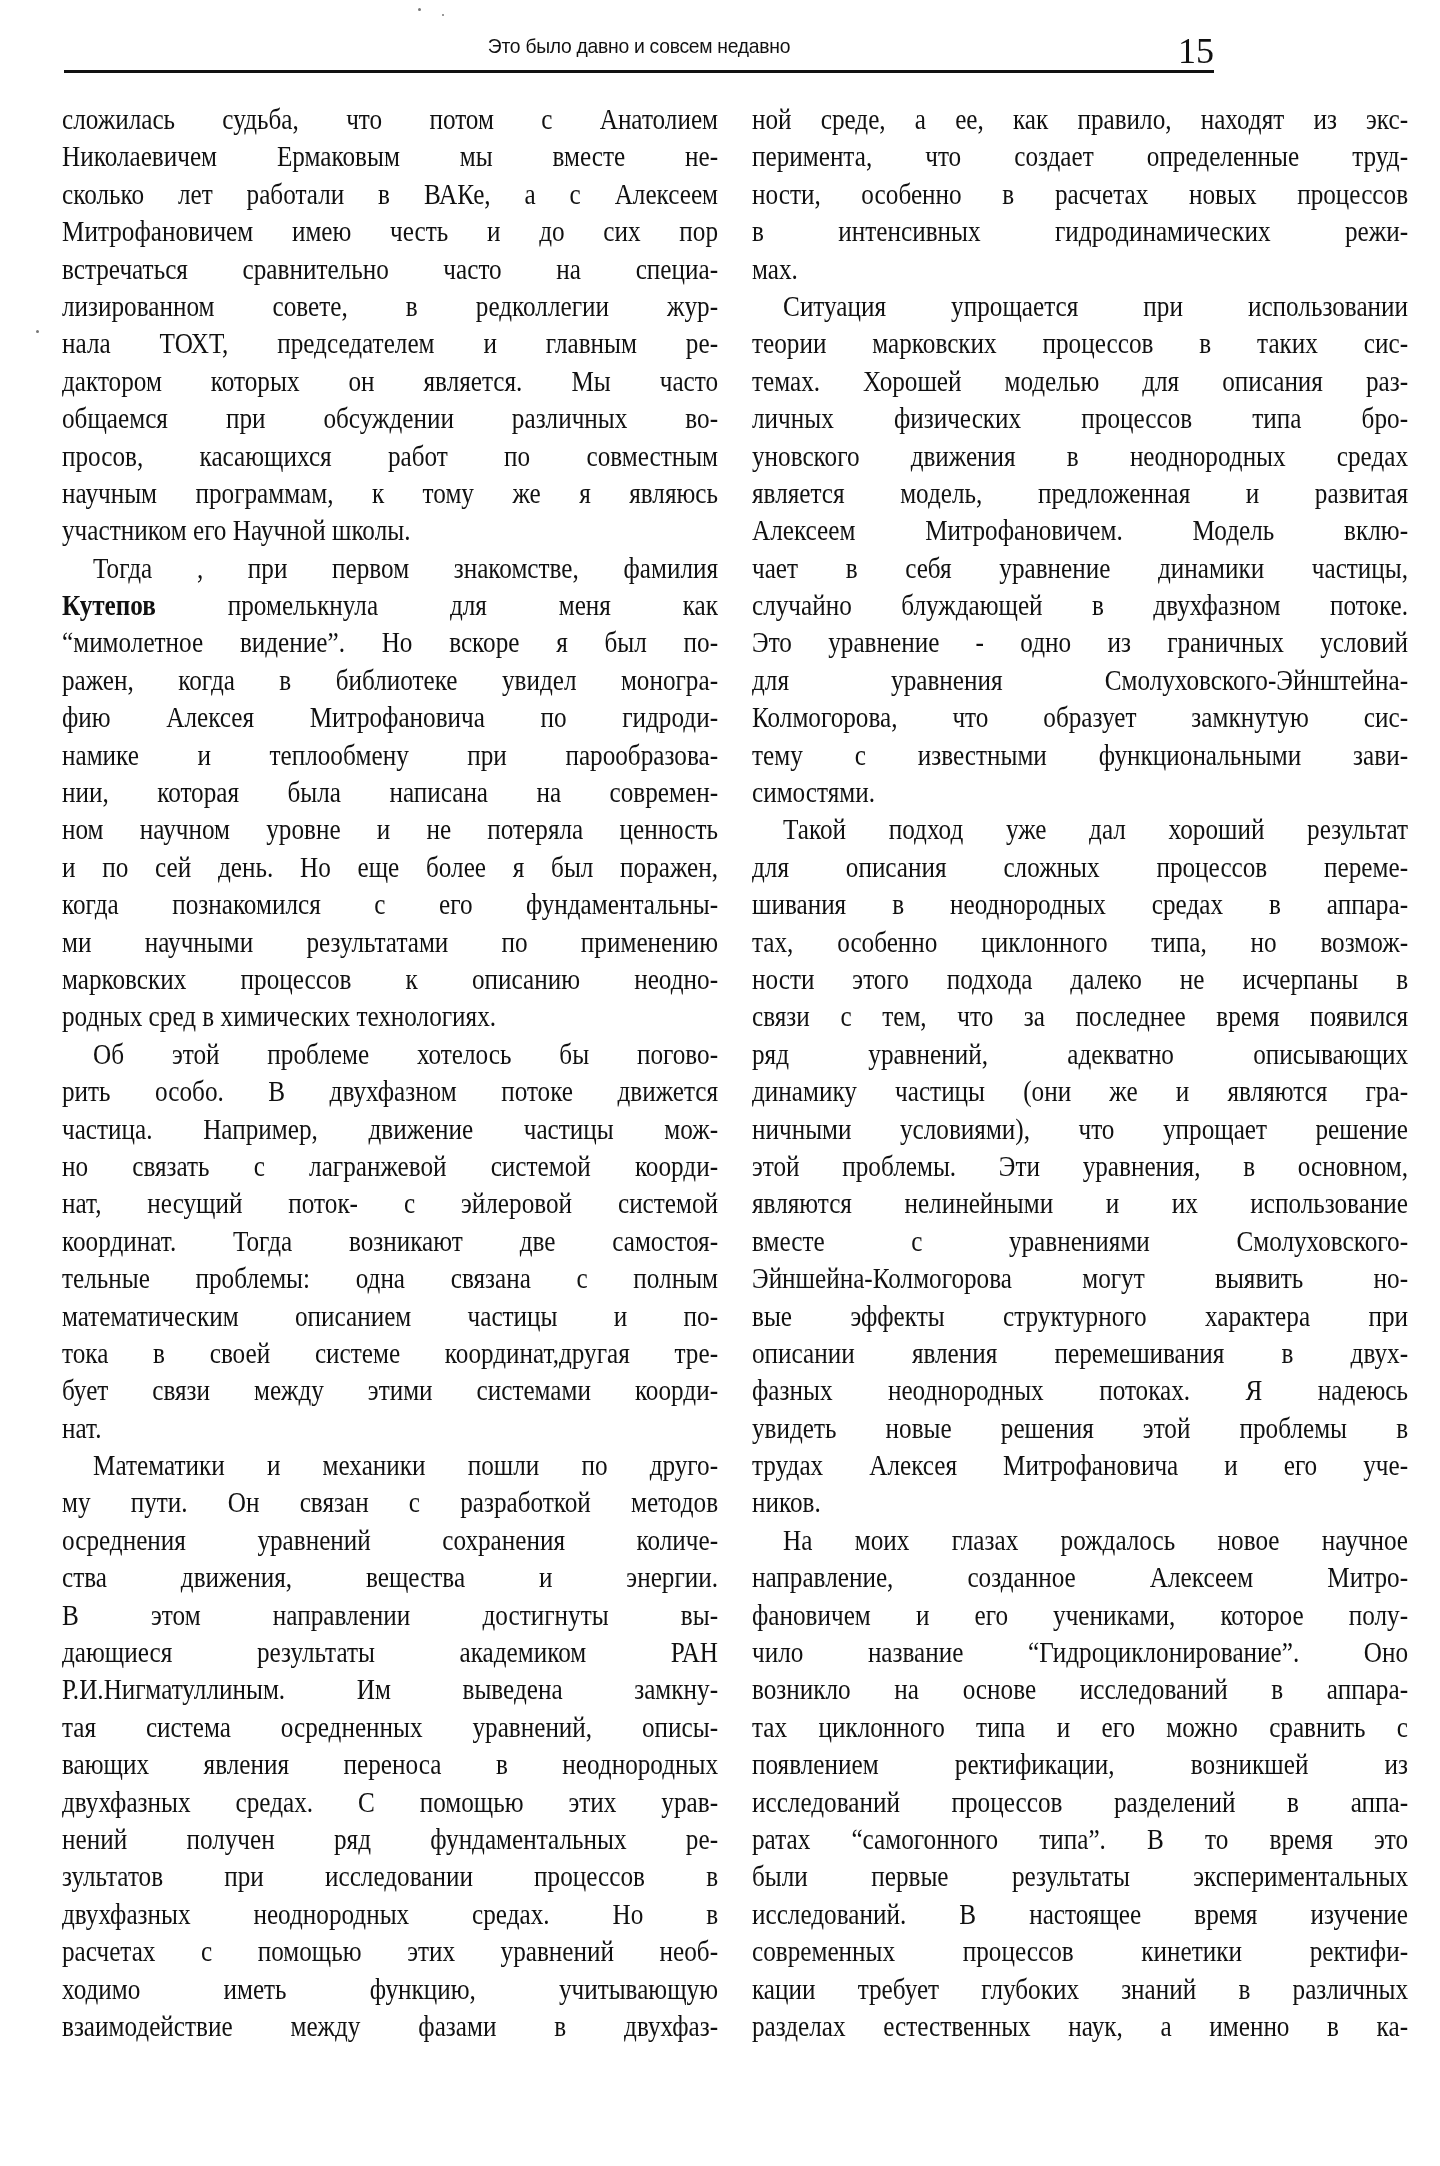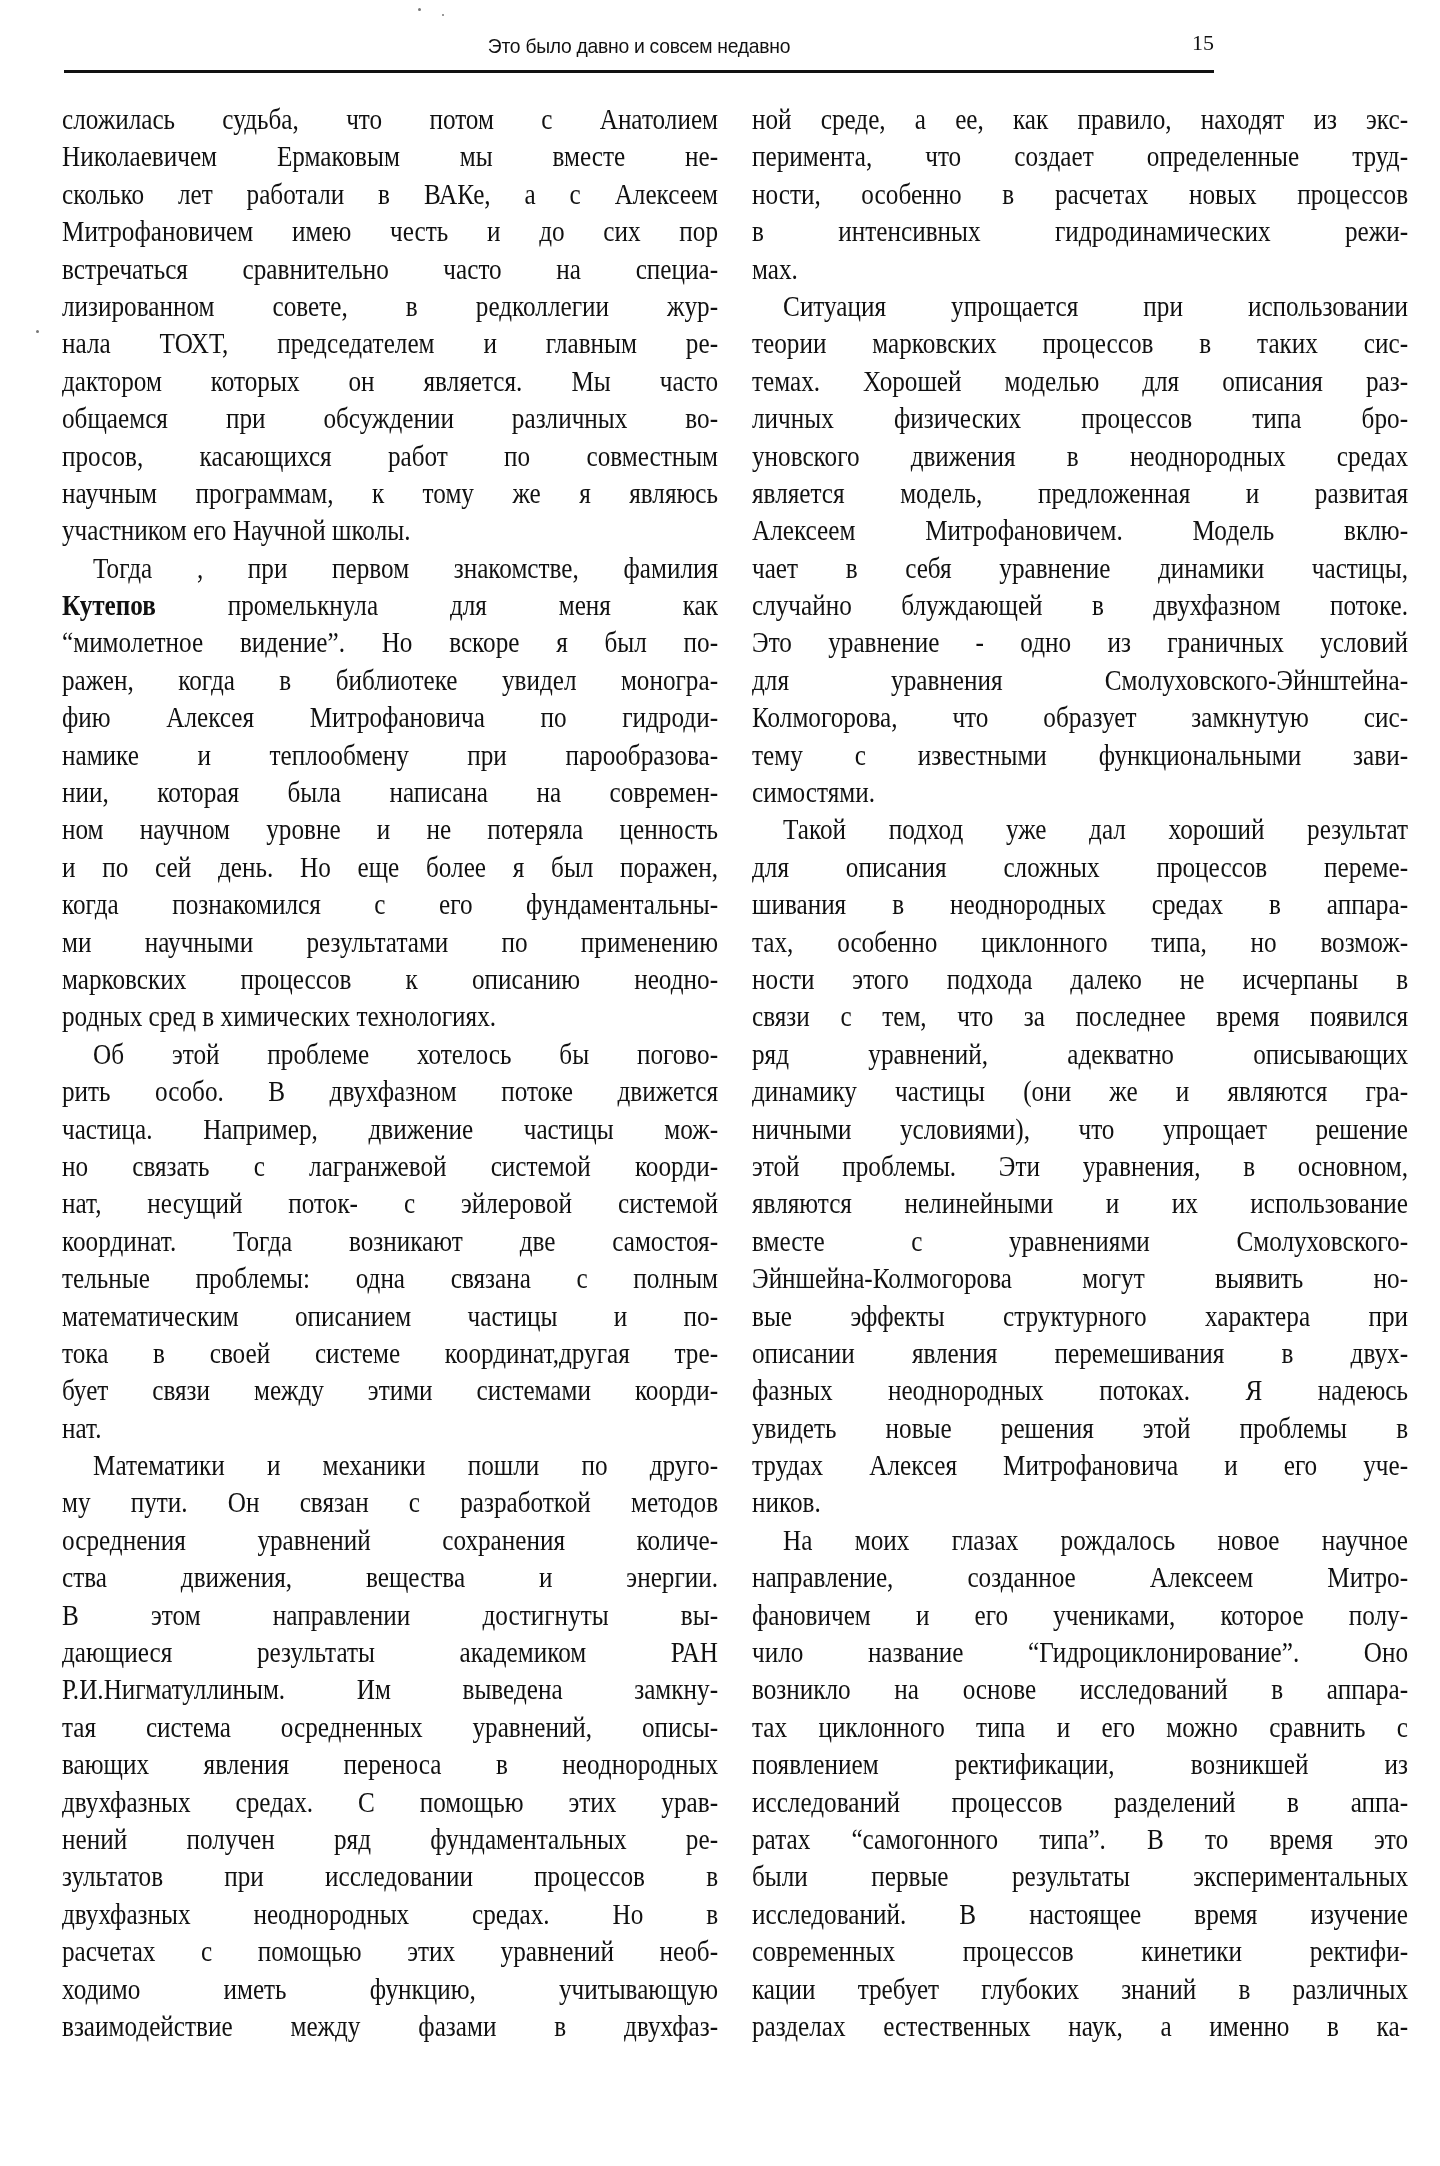--- a/index.html
+++ b/index.html
@@ -8,21 +8,21 @@
   .running-head {
     position:absolute; left:64px; right:38px; top:30px; height:40px;
     font-family:"Liberation Sans", sans-serif;
   }
   .running-title {
     position:absolute; left:0; right:0; top:4px; text-align:center;
     font-size:21px; letter-spacing:-0.3px; transform:scaleX(0.92);
   }
   .page-number {
     position:absolute; right:0; top:0;
-    font-family:"Liberation Serif", serif; font-size:22px;
+    font-family:"Liberation Serif", serif; font-size:36px;
   }
   .head-rule {
     position:absolute; left:64px; right:38px; top:70px; height:3px; background:#111;
   }
   .column { position:absolute; top:88px; width:656px;margin-top:12px; }
   .col-left { left:62px; }
   .col-right { left:752px; }
   .line {
     display:block; height:37.4px; line-height:37.4px; white-space:nowrap;
     font-family:"Liberation Serif", serif; font-size:30px;

